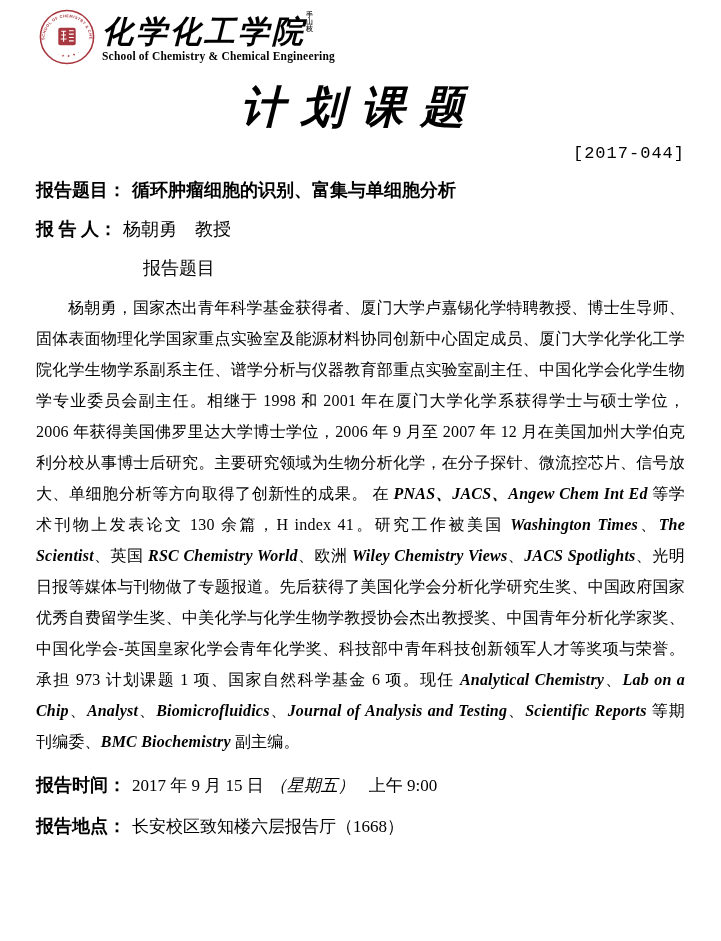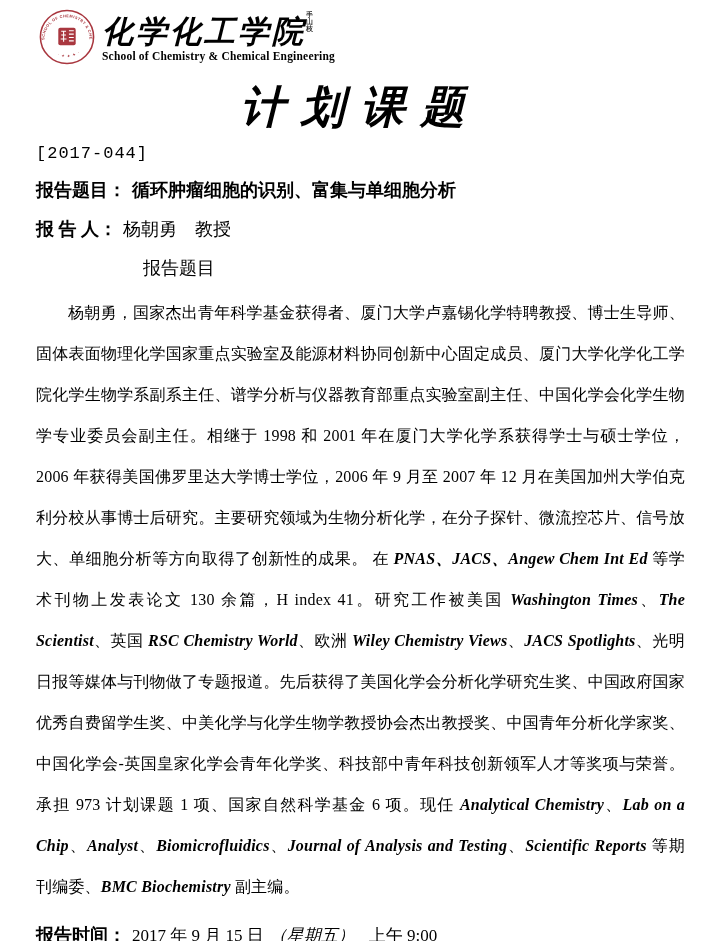--- a/index.html
+++ b/index.html
@@ -13,33 +13,33 @@
   .wordmark { margin-left:6px; padding-top:4px; }
   .org-cn { font-size:31px; font-weight:bold; font-style:italic; letter-spacing:3px; line-height:30px;
             font-family:Liberation Mono, monospace; }
   .sig-mark { display:inline-block; font-size:7px; font-style:normal; letter-spacing:0;
               vertical-align:super; width:10px; line-height:7px; color:#333; }
   .org-en { font-size:11.5px; font-weight:bold; letter-spacing:0.2px; margin-top:1px; }
 
   
   .doc-title { text-align:center; font-size:44px; font-weight:bold; font-style:italic;
                letter-spacing:16px; margin-top:12px; line-height:52px; }
-  .doc-number { text-align:left; font-size:17px; margin-top:10px;
+  .doc-number { text-align:right; font-size:17px; margin-top:10px;
                 font-family:"Liberation Mono","DejaVu Sans Mono",monospace; letter-spacing:1px; }
 
   
   .rows { margin-top:10px; }
   .row { font-size:18px; line-height:24px; margin-top:15px; }
   .lbl { font-weight:bold; }
   .val { margin-left:6px; }
   .affil-row { margin-top:15px; padding-left:107px; font-size:18px; line-height:24px; }
   .speaker-title { margin-left:18px; }
 
   
-  .bio { margin-top:12px; font-size:16px; line-height:41px; text-align:justify;
+  .bio { margin-top:12px; font-size:16px; line-height:31px; text-align:justify;
          text-indent:2em; letter-spacing:0.2px; }
   .em-journal { font-weight:bold; font-style:italic; }
 
   
   .sched { margin-top:10px; }
   .sched .row { font-size:18px; margin-top:16px; }
   .sched .val { font-size:17px; }
   .week { font-style:italic; }
   .clock { margin-left:14px; }
 </style>

